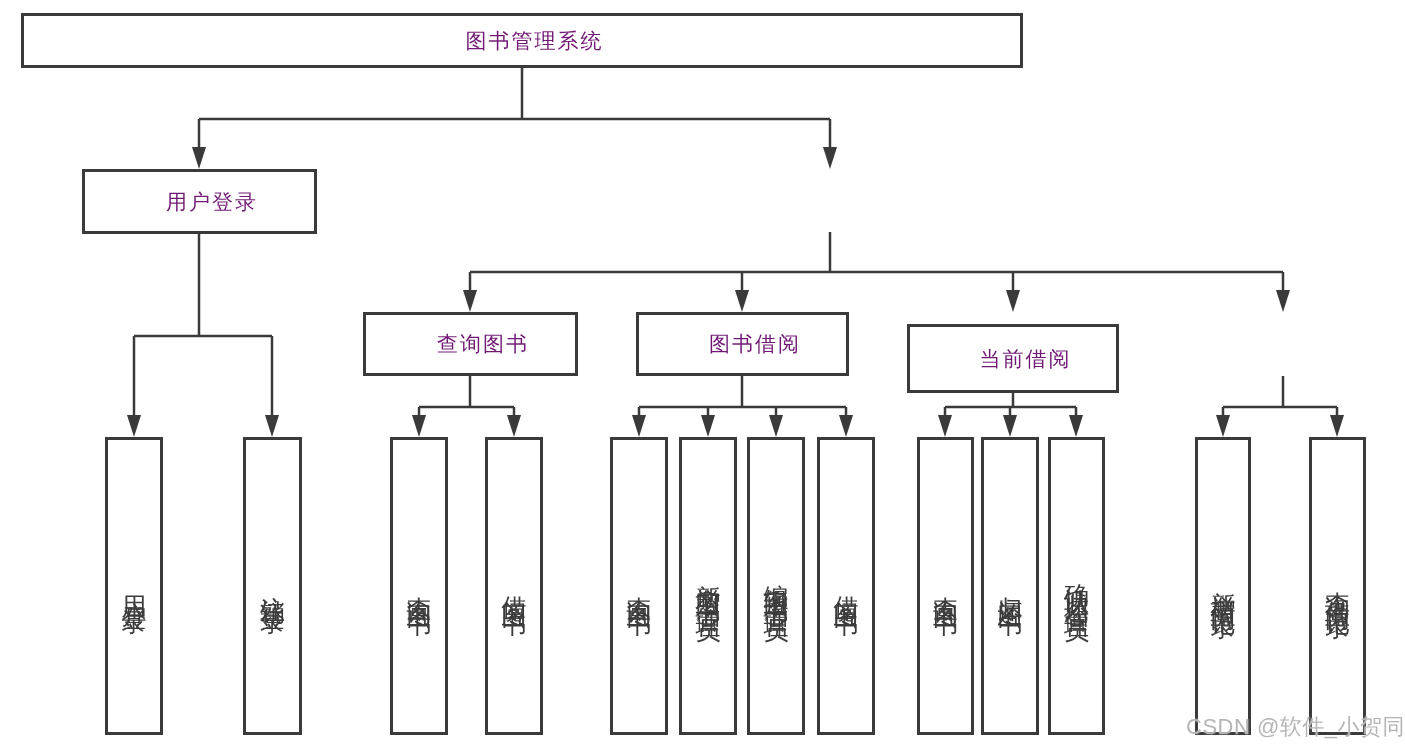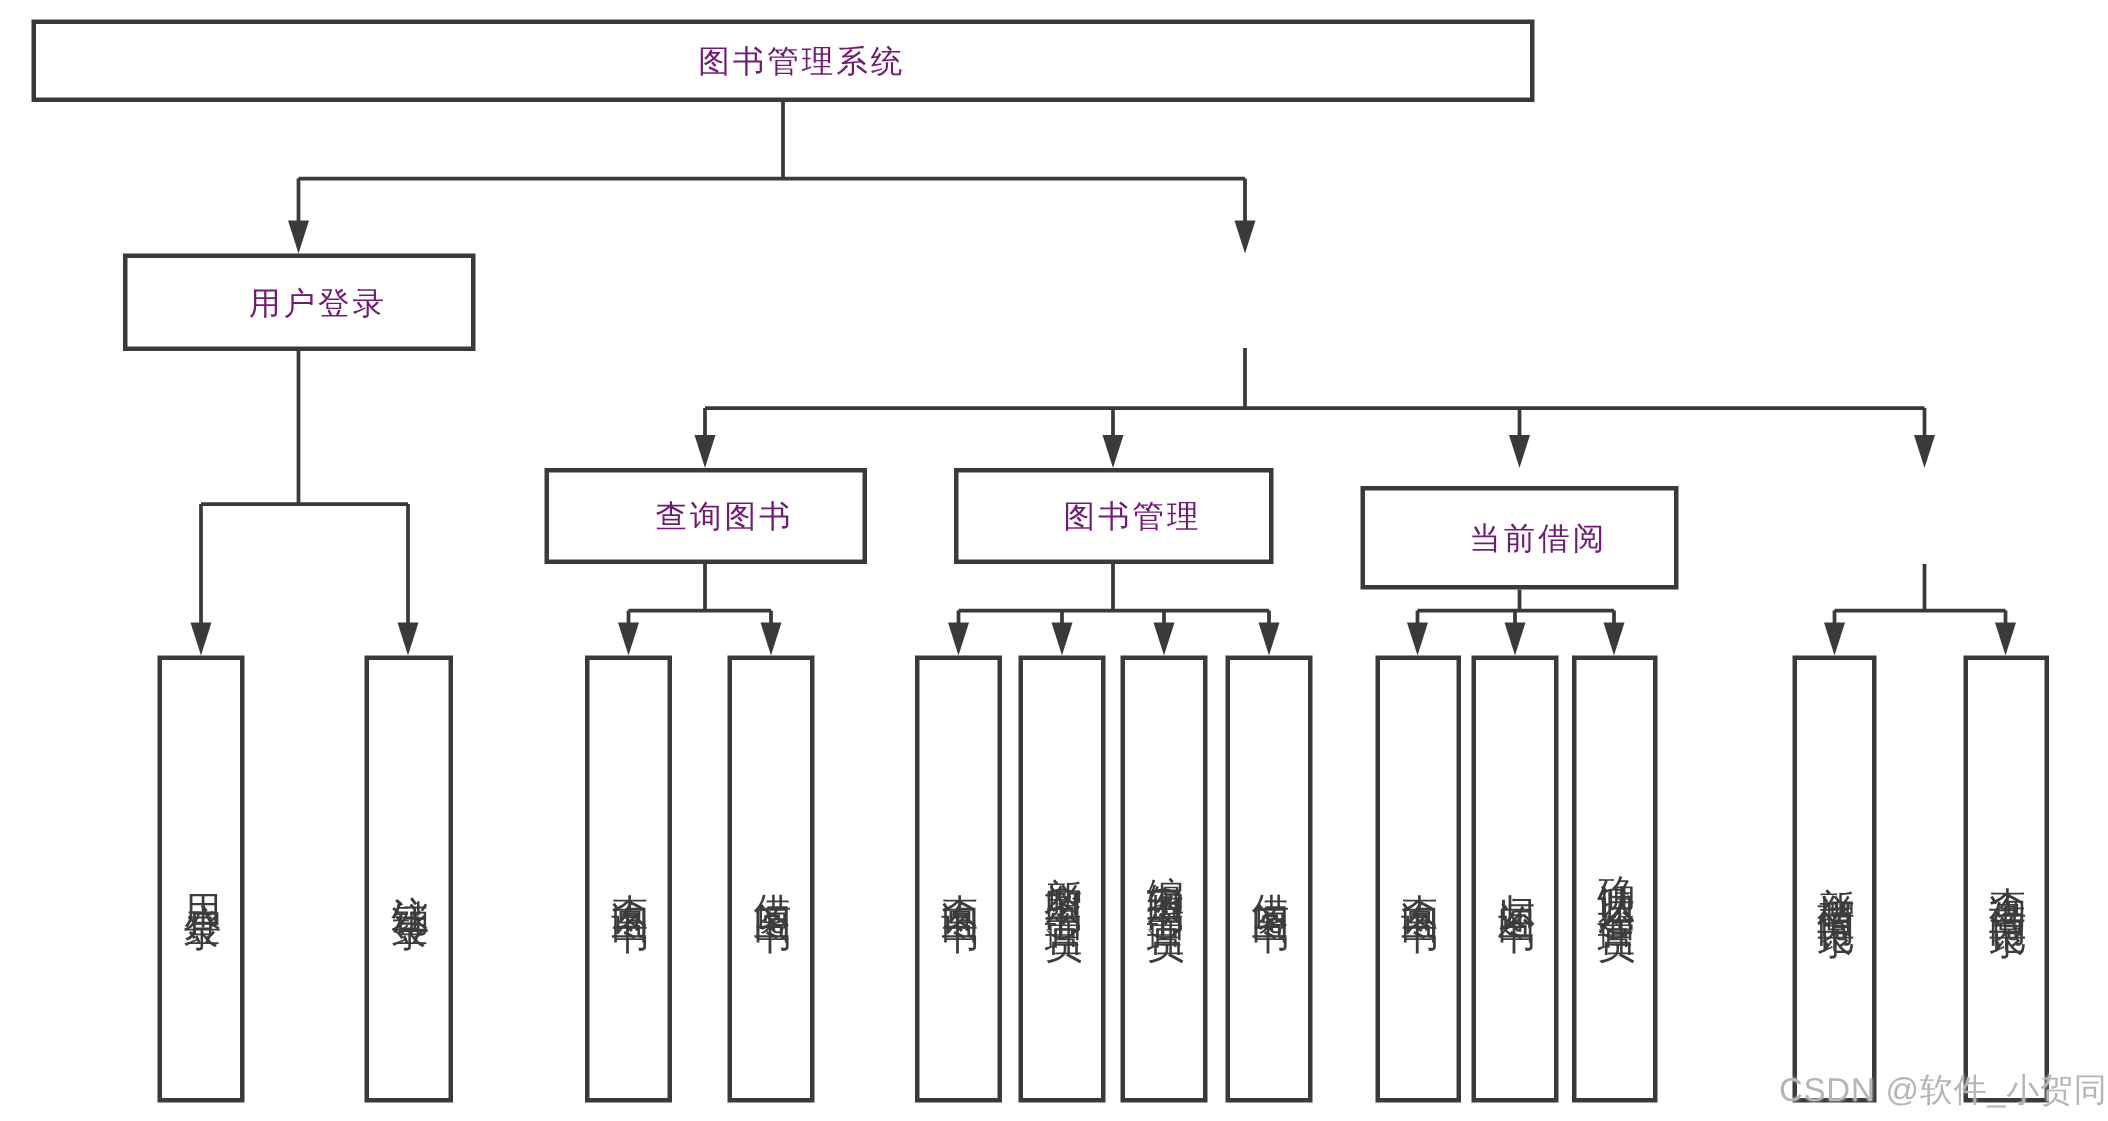--- a/index.html
+++ b/index.html
@@ -138,21 +138,21 @@
       <polygon points="1223,437 1216,415 1230,415"></polygon>
       <polygon points="1337,437 1330,415 1344,415"></polygon>
     </g>
   </svg>
 
   <div class="node" style="left:21px; top:13px; width:1002px; height:55px;">图书管理系统</div>
 
   <div class="node" style="left:82px; top:169px; width:235px; height:65px;">用户登录</div>
 
   <div class="node" style="left:363px; top:312px; width:215px; height:64px;">查询图书</div>
-  <div class="node" style="left:636px; top:312px; width:213px; height:64px;">图书管理</div>
+  <div class="node" style="left:636px; top:312px; width:213px; height:64px;">图书借阅</div>
   <div class="node" style="left:907px; top:324px; width:212px; height:69px;">当前借阅</div>
 
   <div class="leaf" style="left:105px; top:437px; width:58px; height:298px;">
     <span class="vtext">用户登录</span>
   </div>
   <div class="leaf" style="left:243px; top:437px; width:59px; height:298px;">
     <span class="vtext">注销登录</span>
   </div>
 
   <div class="leaf" style="left:390px; top:437px; width:58px; height:298px;">

